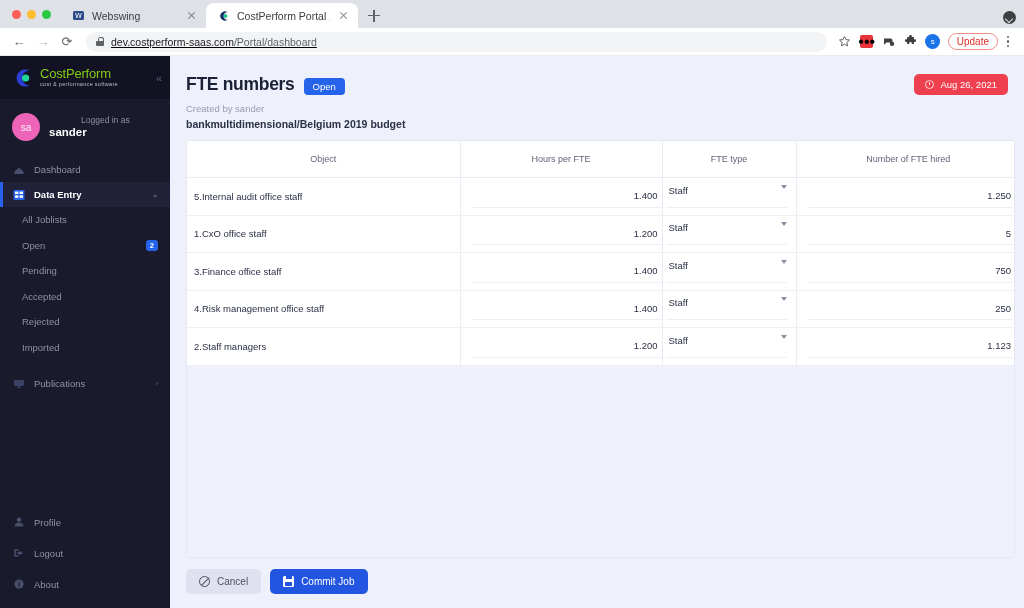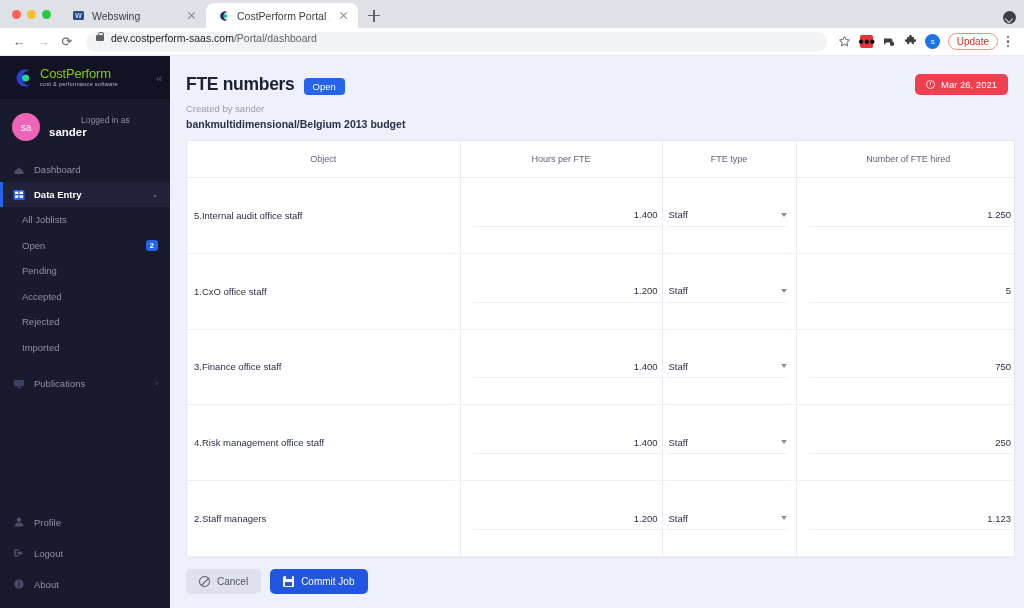--- a/index.html
+++ b/index.html
@@ -47,21 +47,21 @@
   .chev-dn::after{content:"";position:absolute;left:3.4px;top:4.6px;width:5px;height:5px;border-right:1.4px solid #dee1e6;border-bottom:1.4px solid #dee1e6;transform:rotate(45deg);}
 
   .toolbar {
     height: 28px; background: #ffffff; display: flex; align-items: center;
     padding: 0 8px; gap: 2px; flex: 0 0 28px; border-bottom: 1px solid #e8eaed;
   }
   .navbtn { width: 22px; height: 22px; display:flex; align-items:center; justify-content:center; color:#5f6368; font-size: 13px; }
   .navbtn.dim { color: #bdc1c6; }
   .omnibox {
     flex: 1; height: 20px; background: #f1f3f4; border-radius: 10px;
-    display: flex; align-items: flex-start; padding: 0 10px; gap: 7px; margin: 0 6px;
+    display: flex; align-items: center; padding: 0 10px; gap: 7px; margin: 0 6px; text-decoration: underline;
   }
   .lock { width: 8px; height: 9px; position: relative; flex:0 0 8px;}
   .lock::before { content:""; position:absolute; left:0; bottom:0; width:8px; height:5.5px; background:#5f6368; border-radius:1px;}
   .lock::after { content:""; position:absolute; left:1.8px; top:0; width:4.4px; height:4.4px; border:1.3px solid #5f6368; border-bottom:none; border-radius:2.5px 2.5px 0 0;}
   .url { font-size: 10.5px; color: #202124; white-space: nowrap; }
   .url .dim { color: #5f6368; }
   .tb-icon { width: 20px; height: 20px; display:flex; align-items:center; justify-content:center; flex: 0 0 20px; }
   .ext-red { width: 13px; height: 13px; background: #e8333a; border-radius: 2px; display:flex;align-items:center;justify-content:center;}
   .profile-av { width: 15px; height: 15px; border-radius: 50%; background: #1a73e8; color:#fff; font-size:8px; display:flex;align-items:center;justify-content:center; }
   .update-btn {
@@ -142,21 +142,21 @@
   .tab-btn {
     font-size: 9.5px; padding: 6px 11px; border-radius: 4px; color: #6f7387;
     background: #e3e6f3; margin-right: 2px;
   }
   .tab-btn.on { background: #2563eb; color: #ffffff; }
   .tab-btn.plain { background: transparent; }
 
   
   .card {
     margin-top: 10px; background: #ffffff; border: 1px solid #e4e7f2;
-    border-radius: 3px; flex: 1; display: flex; flex-direction: row;
+    border-radius: 3px; flex: 1; display: flex; flex-direction: column;
     min-height: 0; overflow: hidden;
   }
   table { width: 100%; border-collapse: collapse; table-layout: fixed; }
   thead th {
     font-size: 9px; font-weight: normal; color: #5f6477; text-align: center;
     padding: 13px 0; border-bottom: 1px solid #e9ecf4; border-right: 1px solid #e9ecf4;
     background: #ffffff;
   }
   thead th:last-child { border-right: none; }
   .col-obj { width: 273px; } .col-hrs { width: 202px; }
@@ -167,21 +167,21 @@
     font-size: 9.5px; color: #2b3046; padding: 0; vertical-align: middle;
   }
   tbody td:last-child { border-right: none; }
   .cell-obj { padding-left: 7px; }
   .inp-num {
     flex: 1; text-align: right; font-size: 9.5px; color: #2b3046; padding-right: 4px;
     border-bottom: 1px solid #edeff6; height: 23px; display: flex; align-items: center;
     justify-content: flex-end; margin-left: 12px;
   }
   .sel-wrap {
-    display: flex; align-items: center; height: 23px; border-bottom: 1px solid #edeff6;
+    display: flex; align-items: flex-start; height: 23px; border-bottom: 1px solid #edeff6;
     margin: 0 9px 0 3px; padding-left: 3px;
   }
   .sel-val { font-size: 9.5px; color: #2b3046; }
   .caret { margin-left: auto; width: 0; height: 0; border-left: 3.5px solid transparent;
            border-right: 3.5px solid transparent; border-top: 4px solid #8a8fa3; }
   .num-right {
     display: flex; align-items: center; justify-content: flex-end; height: 23px;
     border-bottom: 1px solid #edeff6; margin: 0 7px 0 12px; padding-right: 2px;
     font-size: 9.5px; color: #2b3046;
   }
@@ -404,26 +404,26 @@
     </div>
 
     <div class="main">
       <div class="page">
 
         <div class="title-row">
           <span class="page-title">FTE numbers</span>
           <span class="status-pill">Open</span>
           <span class="date-pill">
             <span class="clock"></span>
-            <span>Mar 26, 2021</span>
+            <span>Aug 26, 2021</span>
           </span>
         </div>
 
         <div class="created-by">Created by sander</div>
-        <div class="breadcrumb">bankmultidimensional/Belgium 2013 budget</div>
+        <div class="breadcrumb">bankmultidimensional/Belgium 2019 budget</div>
 
 
         <div class="card">
           <table>
             <thead>
               <tr>
                 <th class="col-obj">Object</th>
                 <th class="col-hrs">Hours per FTE</th>
                 <th class="col-type">FTE type</th>
                 <th class="col-num">Number of FTE hired</th>

